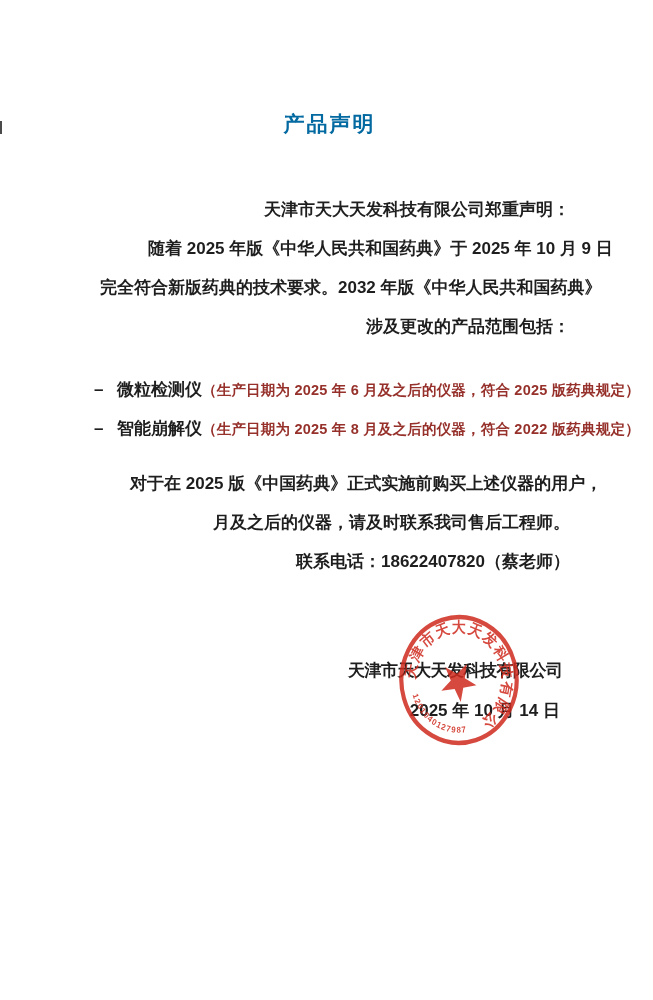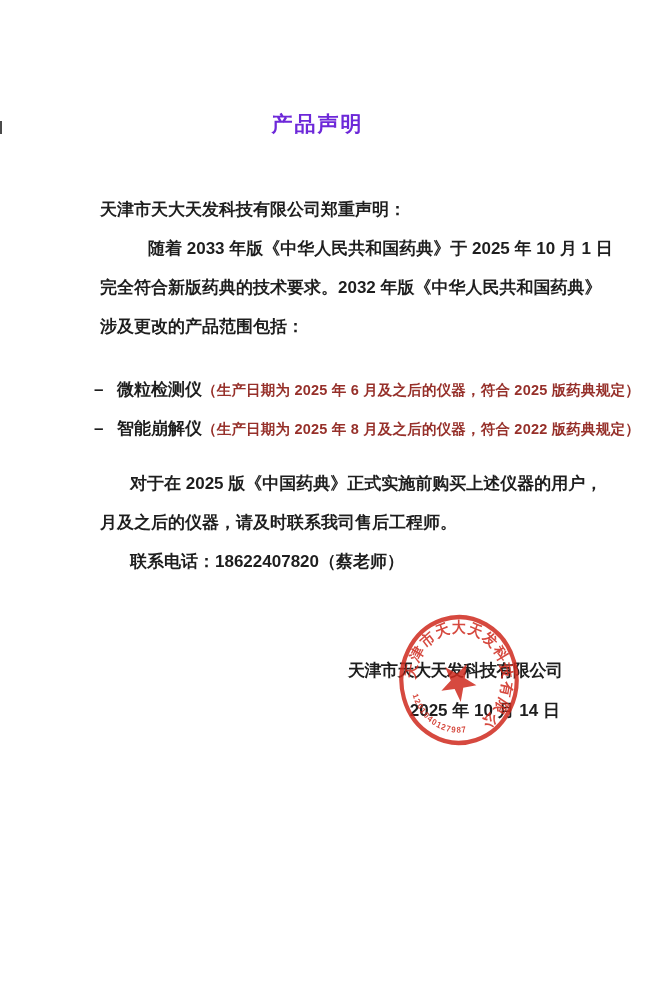--- a/index.html
+++ b/index.html
@@ -9,32 +9,32 @@
     background:#ffffff;
     overflow:hidden;
     font-family:"Liberation Sans","DejaVu Sans",sans-serif;
     color:#1e1e1e;
   }
   .scan-artifact{
     position:absolute;left:0;top:121px;width:2px;height:13px;
     background:#4a4a4a;
   }
   .title{
-    position:absolute;top:110px;left:4px;width:627px;
+    position:absolute;top:110px;left:16px;width:627px;
     text-align:center;
     font-size:21px;font-weight:bold;letter-spacing:2px;
-    color:#6d28d9;
+    color:#0369a1;
     margin:0;
   }
   .body-block{
     position:absolute;top:190px;left:100px;width:470px;
     font-size:17px;font-weight:600;
   }
   .line{
-    height:39px;line-height:39px;white-space:nowrap;
+    height:39px;line-height:39px;white-space:nowrap;text-align:right;
   }
   .indent-lg{padding-left:48px;}
   .indent-sm{padding-left:30px;}
   .bullets{margin:24px 0 0 0;padding:0;list-style:none;}
   .bullet{height:39px;line-height:39px;white-space:nowrap;margin-left:-6px;}
   .bullet .dash{display:inline-block;width:23px;font-weight:bold;}
   .bullet .item-name{font-weight:600;}
   .bullet .item-detail{
     color:#96302a;font-size:14.5px;font-weight:600;letter-spacing:0.2px;
   }
@@ -62,21 +62,21 @@
 <div class="page">
 
   <div class="scan-artifact"></div>
 
   <h1 class="title">产品声明</h1>
 
   <div class="body-block">
 
     <div class="line">天津市天大天发科技有限公司郑重声明：</div>
 
-    <div class="line indent-lg">随着 2033 年版《中华人民共和国药典》于 2025 年 10 月 1 日</div>
+    <div class="line indent-lg">随着 2025 年版《中华人民共和国药典》于 2025 年 10 月 9 日</div>
     <div class="line">完全符合新版药典的技术要求。2032 年版《中华人民共和国药典》</div>
     <div class="line">涉及更改的产品范围包括：</div>
 
     <ul class="bullets">
       <li class="bullet">
         <span class="dash">–</span><span class="item-name">微粒检测仪</span><span class="item-detail">（生产日期为 2025 年 6 月及之后的仪器，符合 2025 版药典规定）</span>
       </li>
       <li class="bullet">
         <span class="dash">–</span><span class="item-name">智能崩解仪</span><span class="item-detail">（生产日期为 2025 年 8 月及之后的仪器，符合 2022 版药典规定）</span>
       </li>

